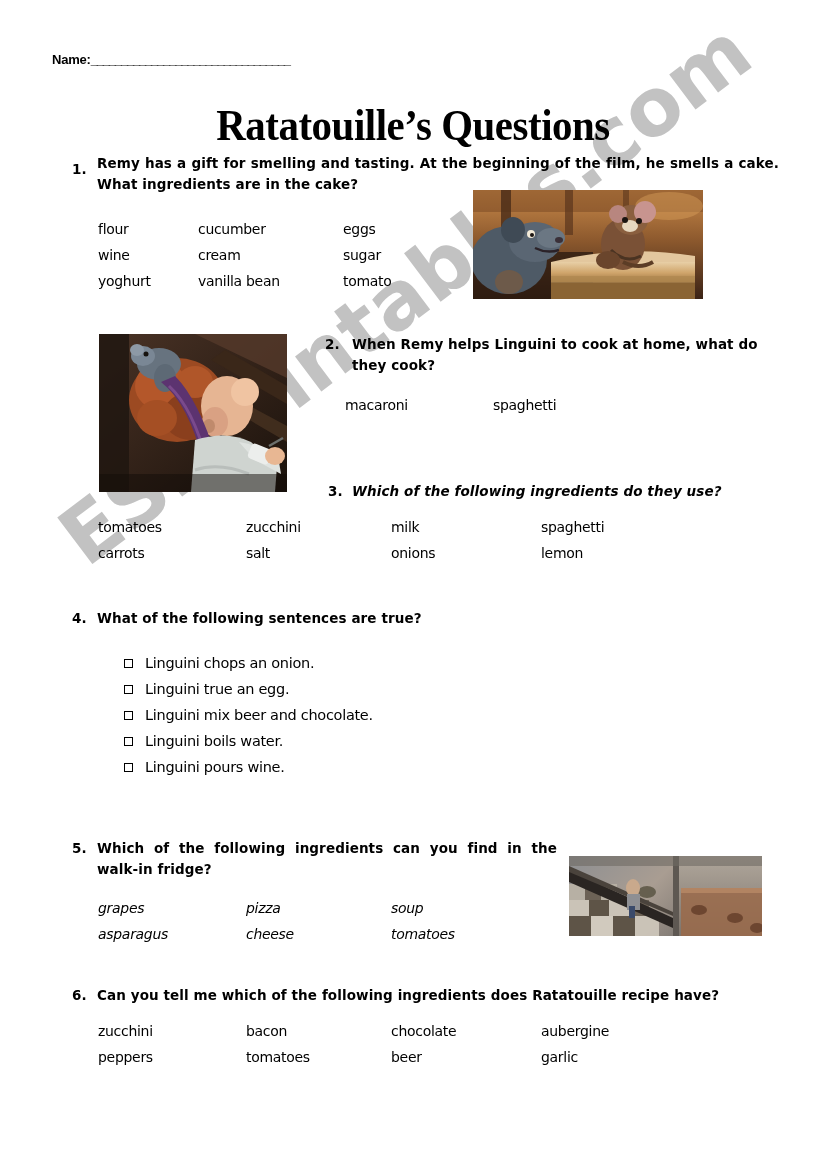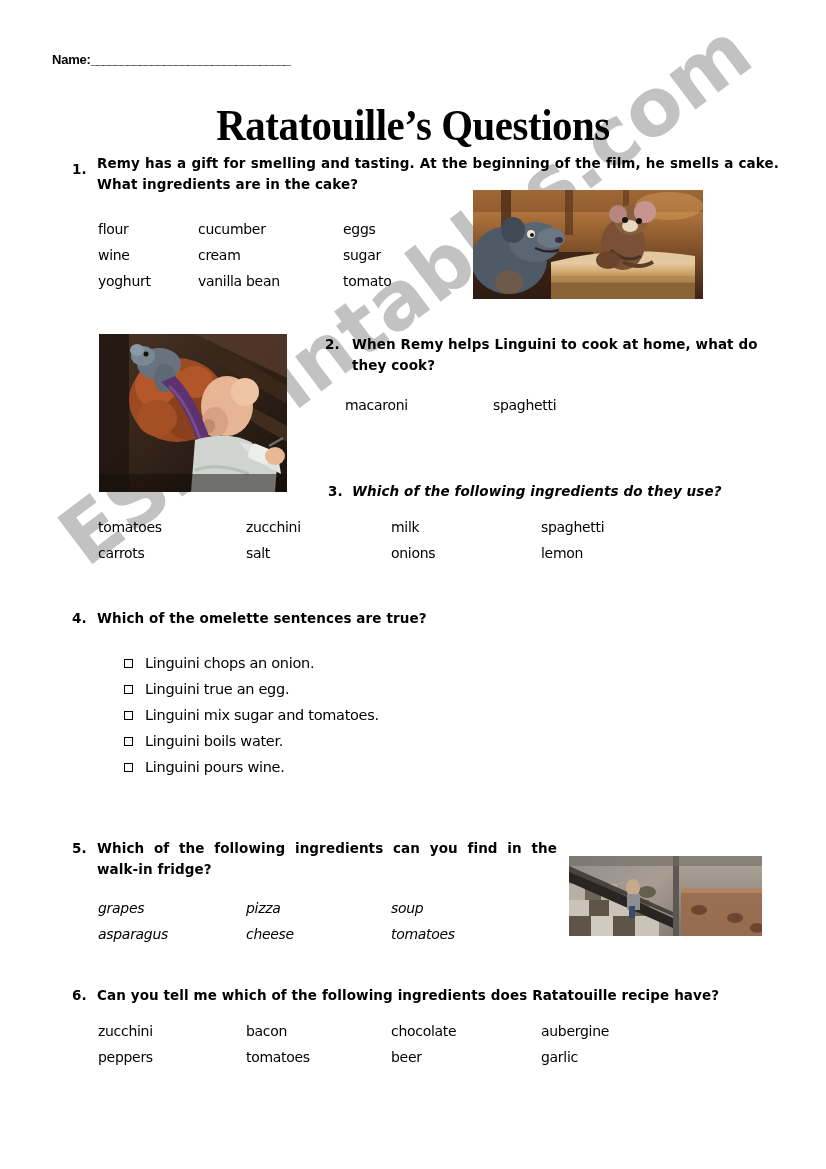--- a/index.html
+++ b/index.html
@@ -301,34 +301,34 @@
     </div>
     <div class="wrow">
       <div class="wcell" style="width:148px;">carrots</div>
       <div class="wcell" style="width:145px;">salt</div>
       <div class="wcell" style="width:150px;">onions</div>
       <div class="wcell">lemon</div>
     </div>
   </div>
 
   <div class="qnum" style="left:72px; top:608px;">4.</div>
-  <div class="qtext" style="left:97px; top:608px; width:430px;">Which of the omelette sentences are true?</div>
+  <div class="qtext" style="left:97px; top:608px; width:430px;">What of the following sentences are true?</div>
 
   <div id="q4-options">
     <div class="opt">
       <span class="box"></span>
       <span class="opt-label">Linguini chops an onion.</span>
     </div>
     <div class="opt">
       <span class="box"></span>
       <span class="opt-label">Linguini true an egg.</span>
     </div>
     <div class="opt">
       <span class="box"></span>
-      <span class="opt-label">Linguini mix sugar and tomatoes.</span>
+      <span class="opt-label">Linguini mix beer and chocolate.</span>
     </div>
     <div class="opt">
       <span class="box"></span>
       <span class="opt-label">Linguini boils water.</span>
     </div>
     <div class="opt">
       <span class="box"></span>
       <span class="opt-label">Linguini pours wine.</span>
     </div>
   </div>

